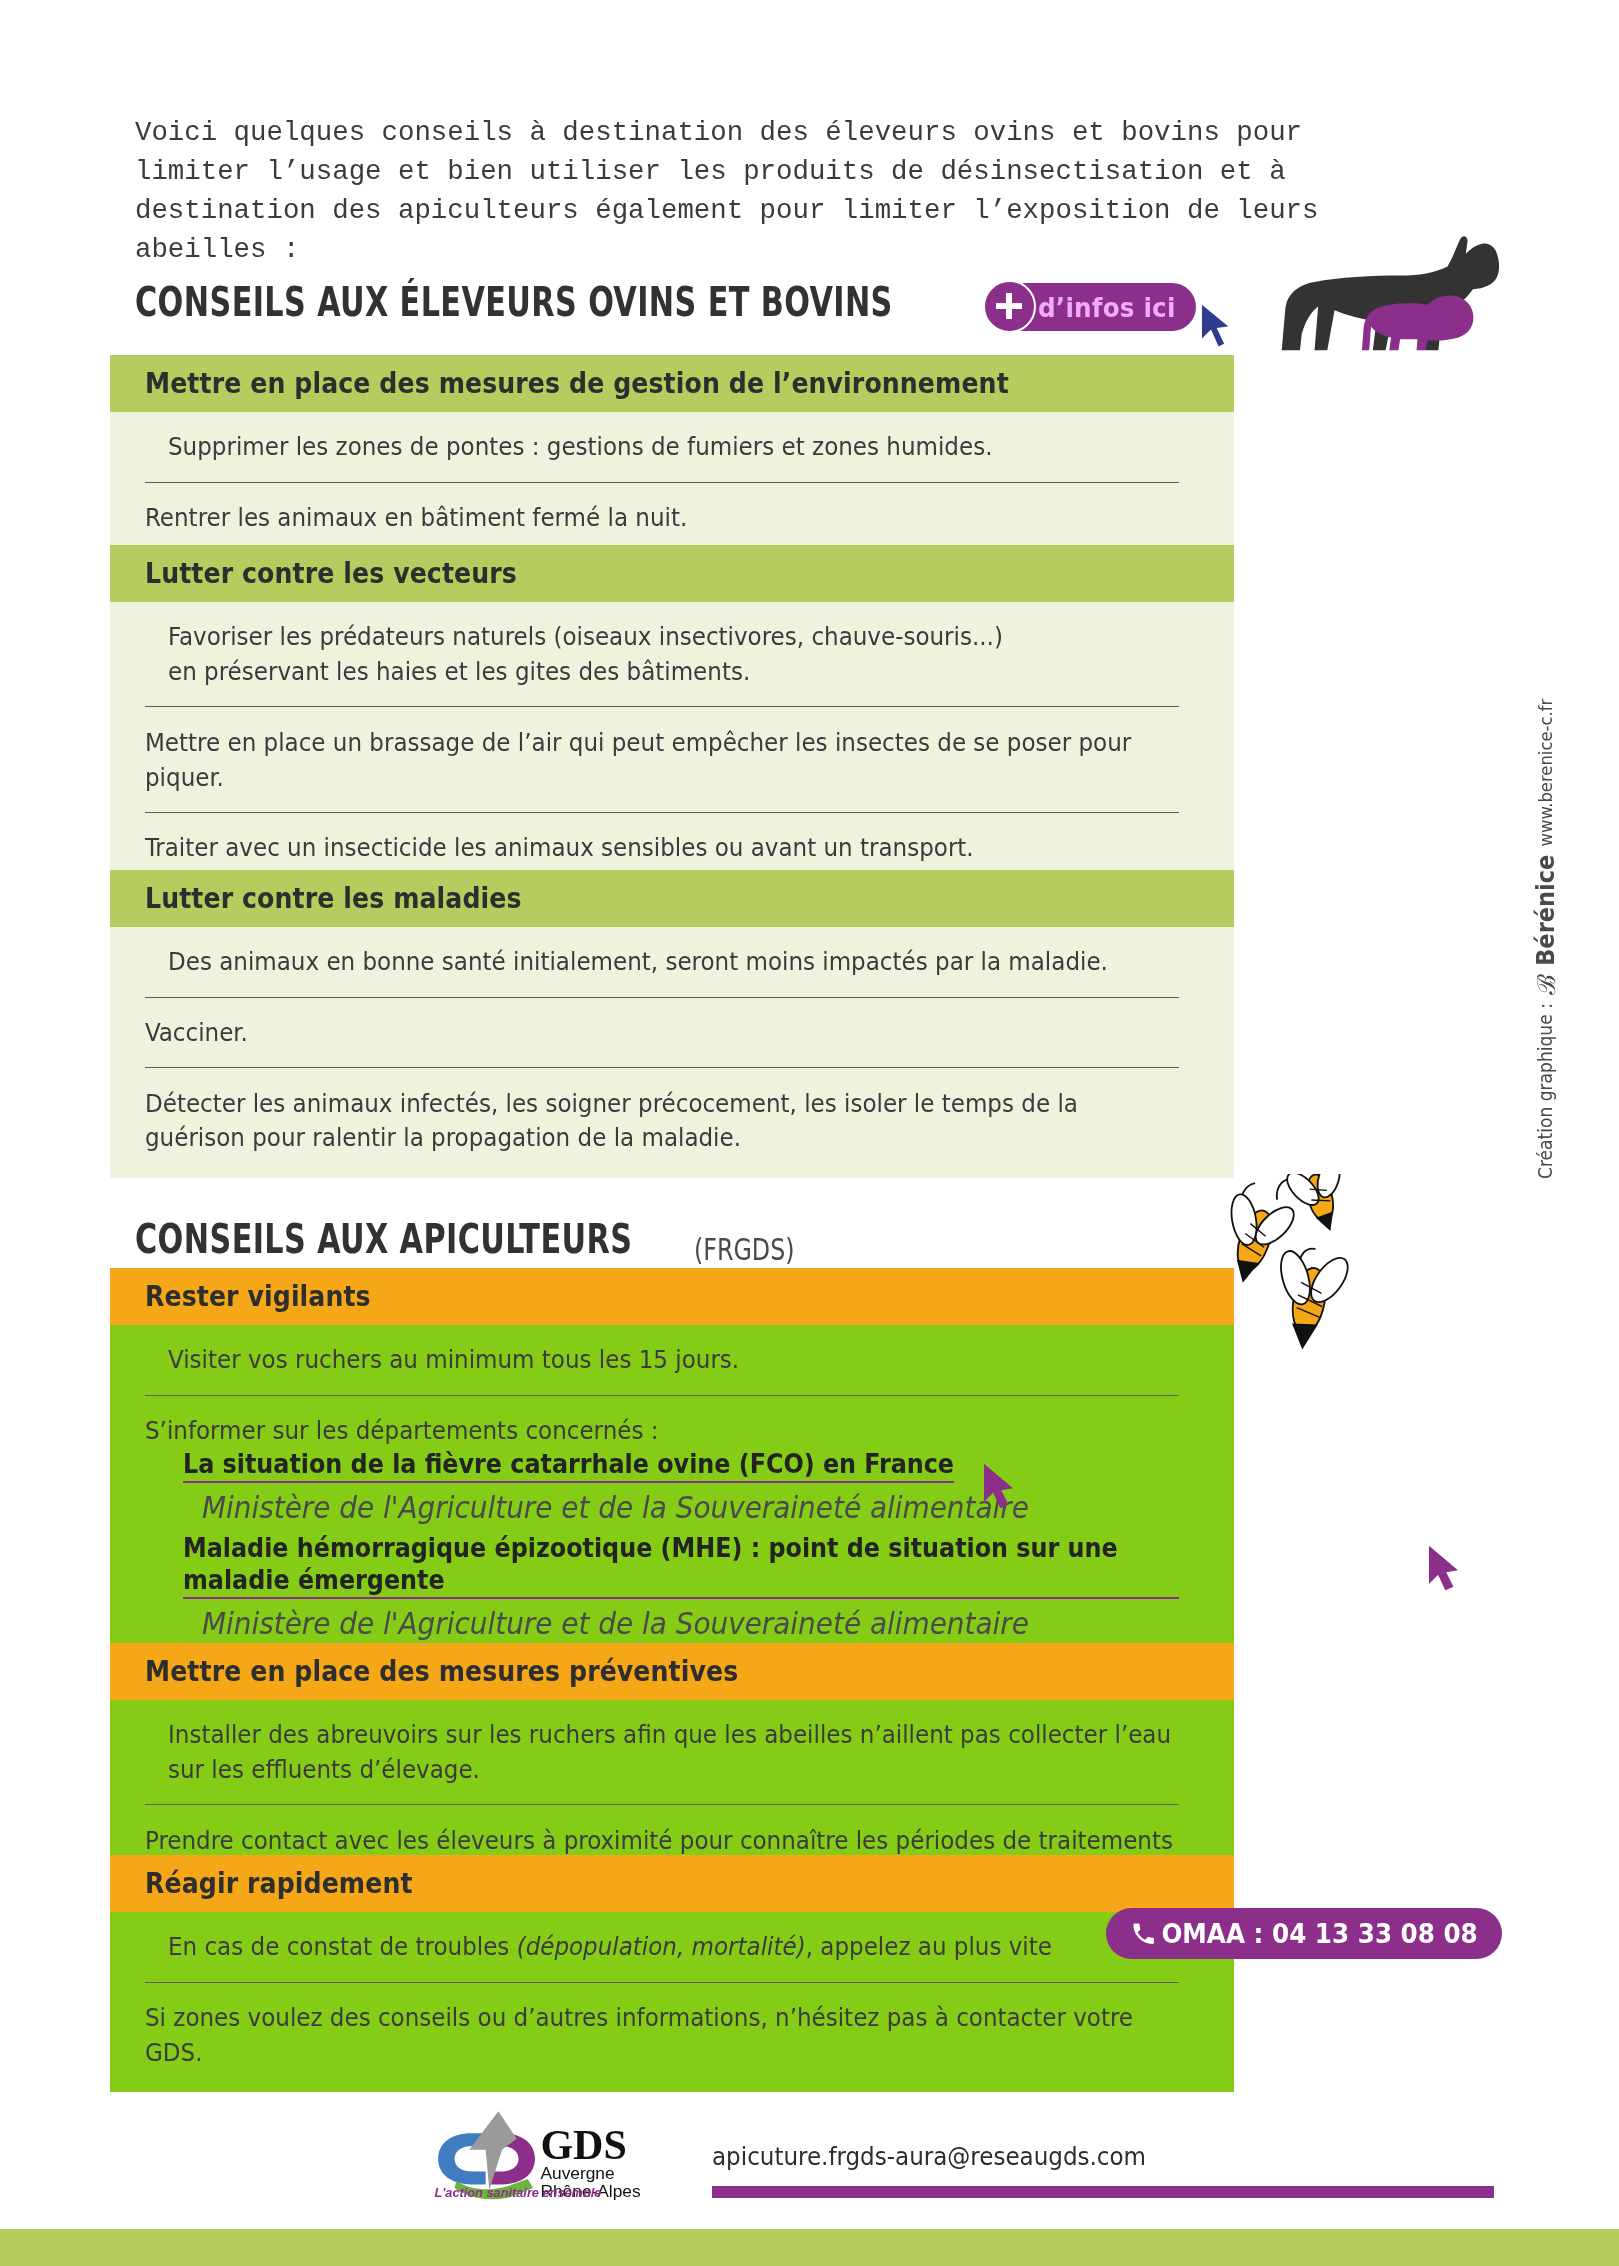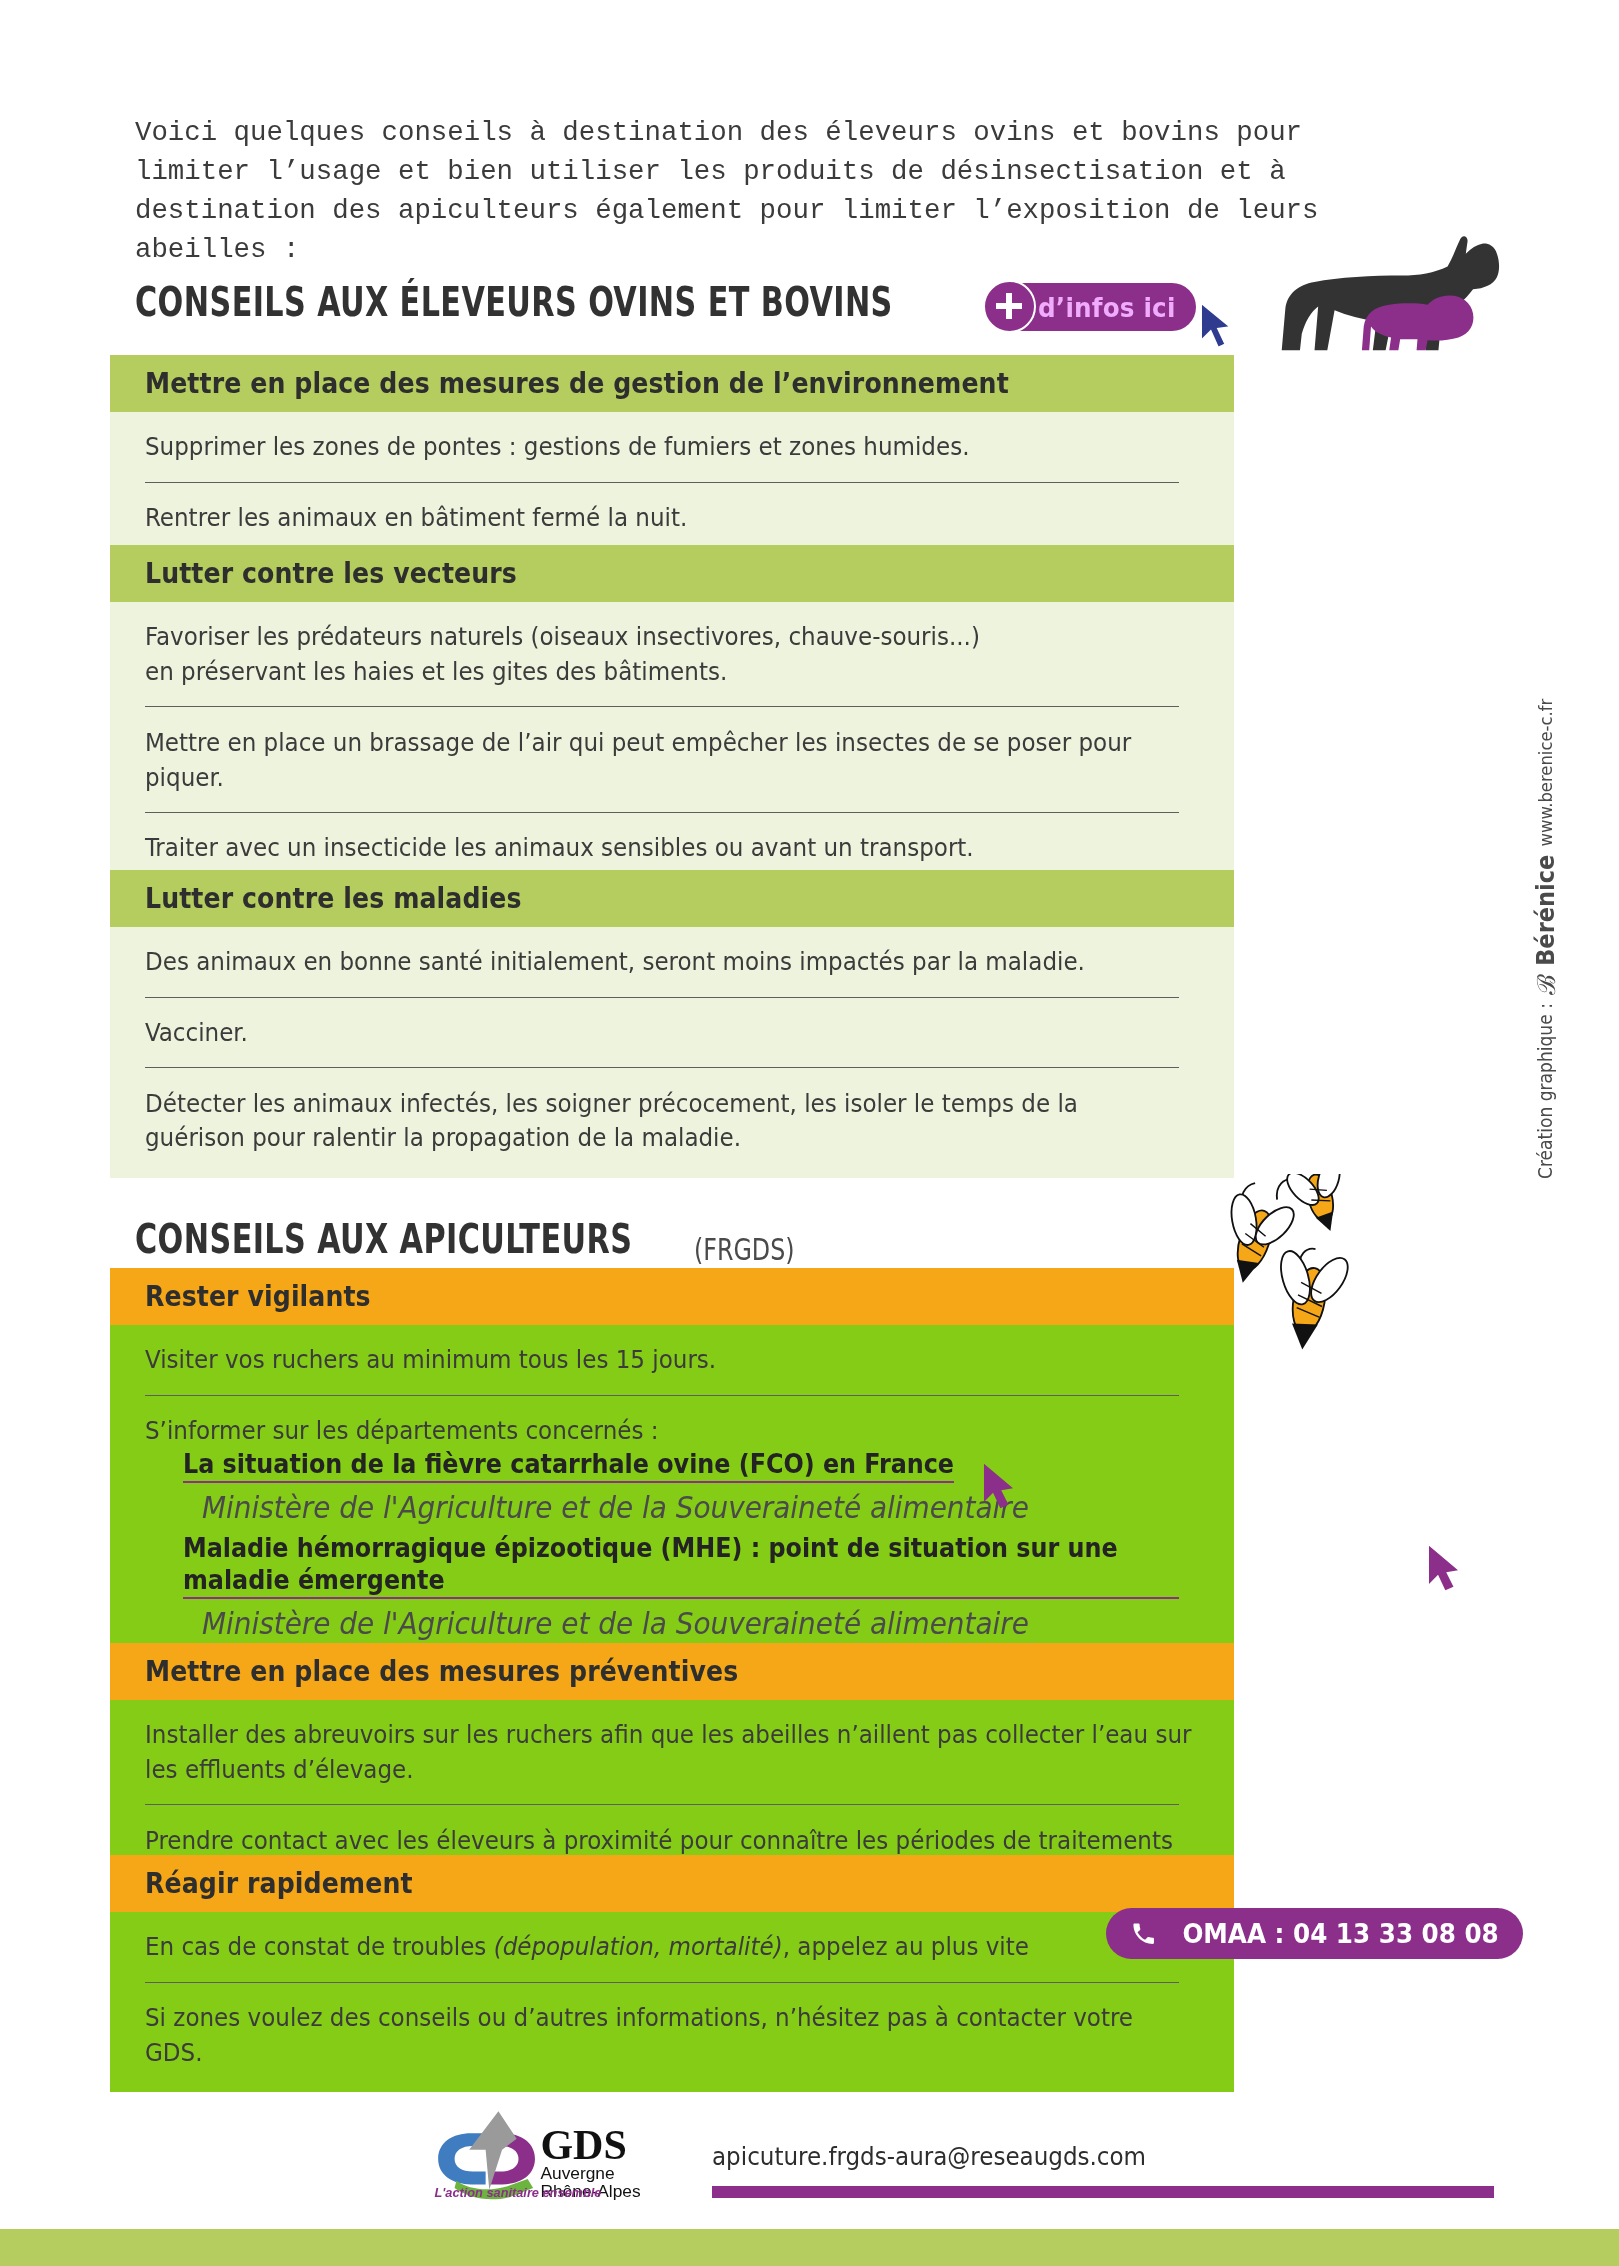--- a/index.html
+++ b/index.html
@@ -72,21 +72,21 @@
     padding:12px 0 12px 35px;font-stretch:condensed;
     letter-spacing:0.1px;
   }
   .hdr.green{background:#b4cd5e;}
   .hdr.orange{background:#f5a717;}
   .body{padding:0 0 5.5px 0;}
   .body.green{background:#eef3dd;}
   .body.orange{background:#84cc16;}
   .item{
     font-size:25.6px;line-height:1.36;color:#3b3b3b;
-    padding:17.4px 27.4px 17.4px 35px;font-stretch:condensed;
+    padding:17.4px 27.4px 17.4px 35px;font-stretch:condensed;margin-left:23px;
   }
   .item + .item{
     border-top:1.8px solid #5e5e5e;
     margin:0 55px 0 35px;padding-left:0;padding-right:0;
   }
   .item i{font-style:italic;}
 
   
   .link-line{
     display:block;margin-left:38px;
@@ -97,21 +97,21 @@
   }
   .link-src{
     display:block;margin-left:57px;margin-top:2.7px;margin-bottom:3.7px;
     font-size:31px;font-style:italic;color:#4a4a4a;
   }
 
   
   .omaa{
     position:absolute;left:1106px;top:1908px;
     background:#8b2f8b;border-radius:25.6px;
-    height:51px;display:flex;align-items:center;gap:25px;
+    height:51px;display:flex;align-items:center;gap:4px;
     padding:0 24px;color:#fff;font-size:27.4px;font-weight:700;
     font-stretch:condensed;white-space:nowrap;
   }
 
   
   #footer-logo{position:absolute;left:429px;top:2102px;width:274px;height:99px;}
   .footer-mail{
     position:absolute;left:712px;top:2141px;
     font-size:25.6px;color:#2d2d2d;font-stretch:condensed;
   }

